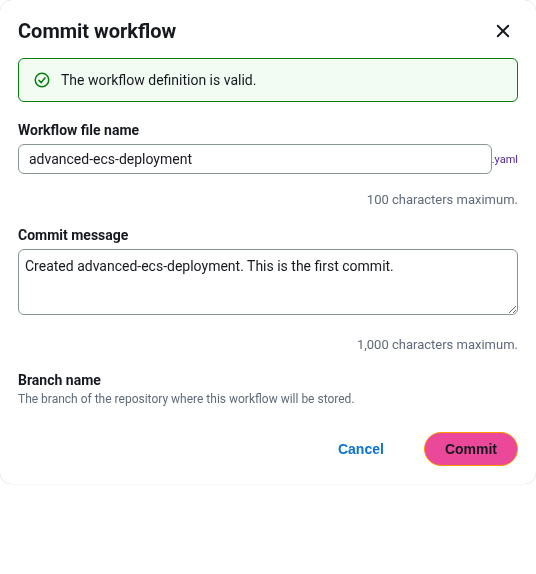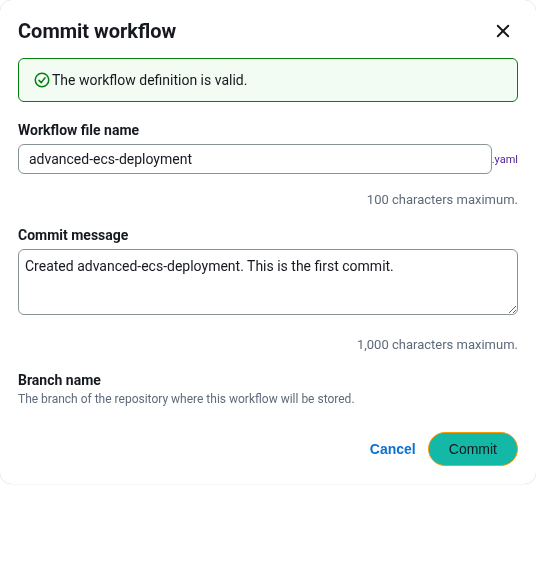--- a/index.html
+++ b/index.html
@@ -44,21 +44,21 @@
       flex: 1;
       overflow-y: auto;
     }
     .alert {
       border: 1px solid #037f0c;
       background: #f2fcf3;
       border-radius: 6px;
       padding: 12px 14px;
       display: flex;
       align-items: center;
-      gap: 1px;
+      gap: 10px;
       margin-bottom: 20px;
       margin-top: 4px;
     }
     .alert svg { width: 18px; height: 18px; flex-shrink: 0; }
     .alert-text { font-size: 14px; color: #16191f; }
     .field { margin-bottom: 20px; }
     .label {
       font-size: 14px;
       font-weight: 700;
       color: #16191f;
@@ -118,37 +118,37 @@
     .caret {
       width: 0; height: 0;
       border-left: 5px solid transparent;
       border-right: 5px solid transparent;
       border-top: 6px solid #0972d3;
     }
     .footer {
       display: flex;
       justify-content: flex-end;
       align-items: center;
-      gap: 0;
+      gap: 28px;
       padding: 14px 18px 18px 18px;
     }
     .btn-cancel {
       background: none;
       border: none;
       color: #0972d3;
       font-weight: 700;
       font-size: 14px;
       cursor: pointer;
       padding: 8px 12px;
     }
     .btn-primary {
-      background: #14b8a6;
+      background: #ec4899;
       border: 1px solid #ff9900;
       color: #16191f;
-      font-weight: 400;
+      font-weight: 700;
       font-size: 14px;
       border-radius: 20px;
       padding: 8px 20px;
       cursor: pointer;
     }
   </style>
 </head>
 <body>
 
 <div class="modal">

